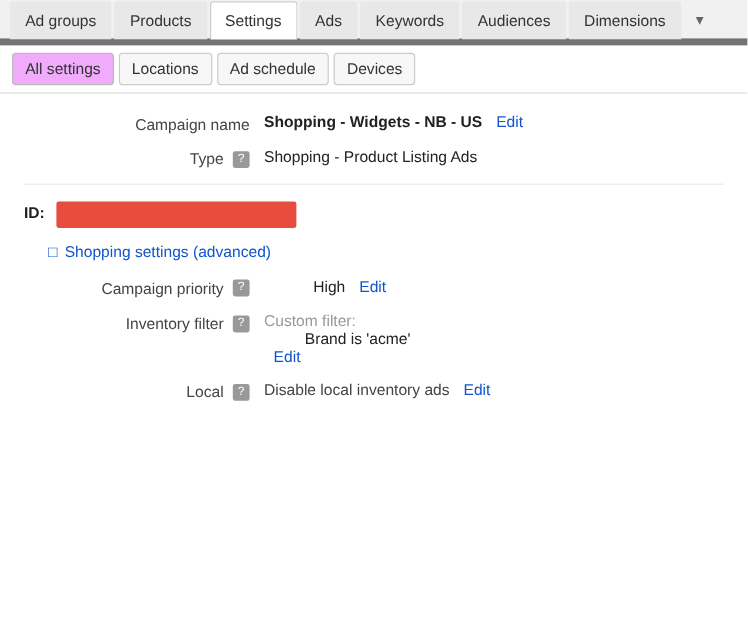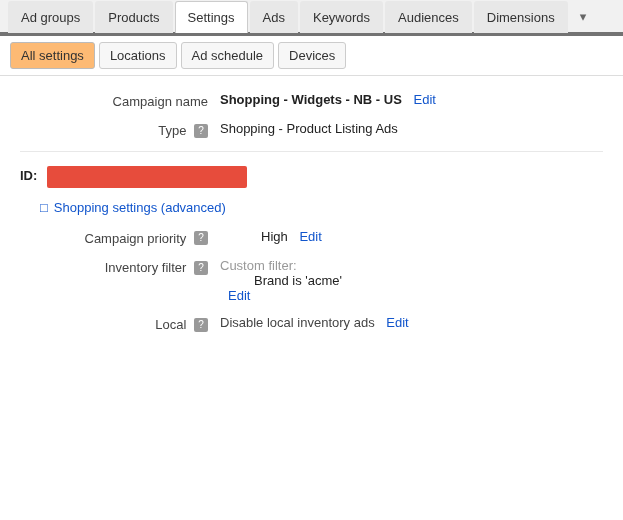--- a/index.html
+++ b/index.html
@@ -10,21 +10,21 @@
       background: #fff;
       width: 623px;
       min-height: 520px;
     }
 
     
     .top-tabs {
       display: flex;
       align-items: center;
       background: #f1f1f1;
-      border-bottom: 4px solid #737373;
+      border-bottom: 6px solid #737373;
       padding: 0 8px;
     }
     .top-tab {
       padding: 8px 12px;
       cursor: pointer;
       font-size: 13px;
       color: #333;
       border: 1px solid transparent;
       border-bottom: none;
       margin-right: 2px;
@@ -60,21 +60,21 @@
     .sub-tab {
       padding: 5px 10px;
       cursor: pointer;
       font-size: 13px;
       color: #333;
       border: 1px solid #ccc;
       border-radius: 3px;
       background: #f7f7f7;
     }
     .sub-tab.active {
-      background: #fdba74;
+      background: #f0abfc;
       border-color: #bbb;
     }
 
     
     .content {
       padding: 16px 20px;
     }
     .settings-row {
       display: flex;
       align-items: flex-start;

